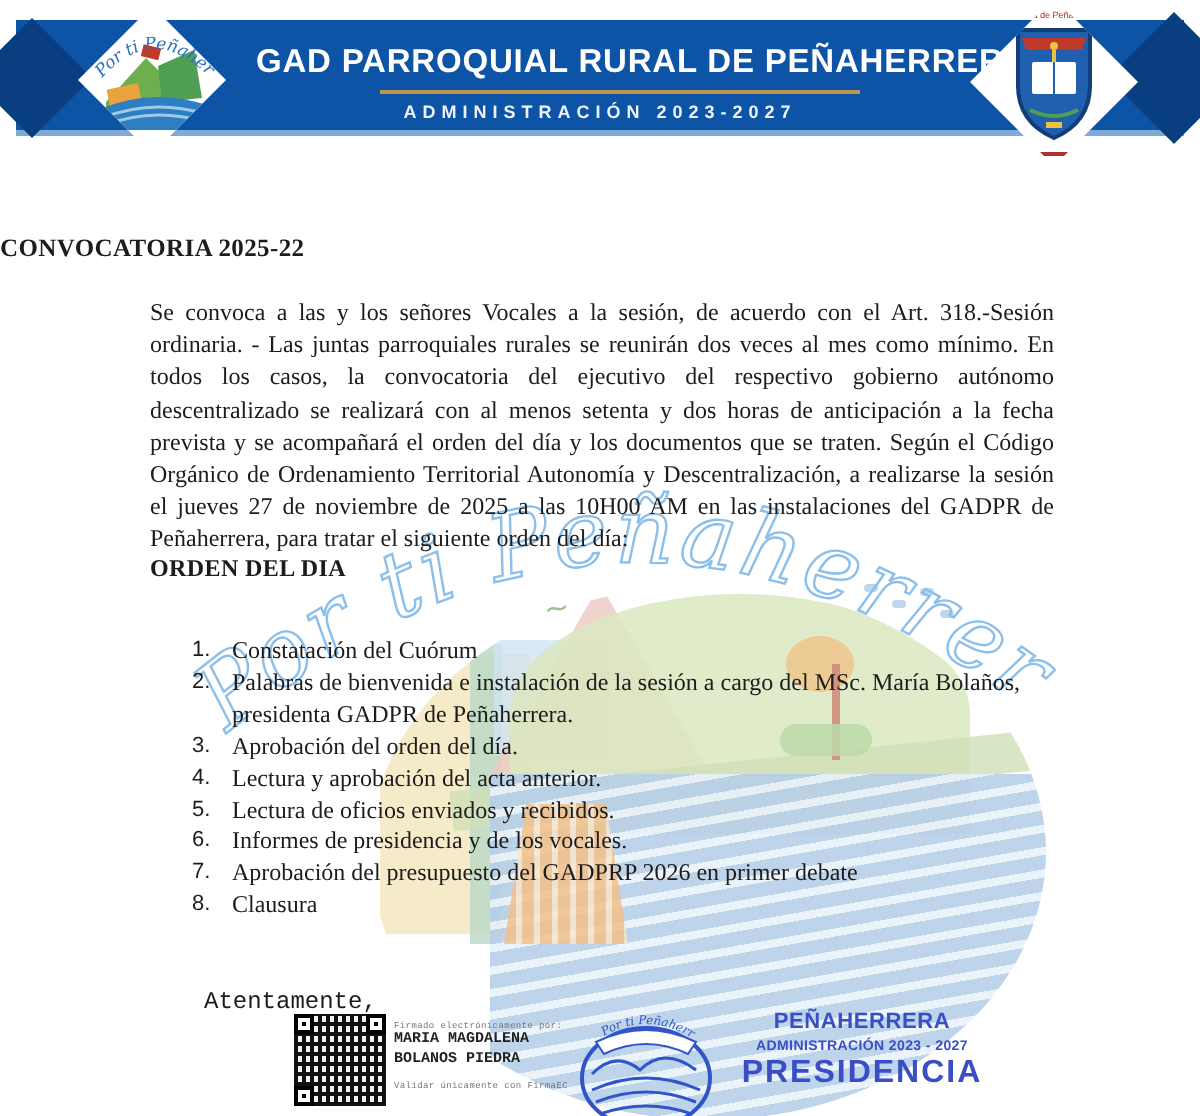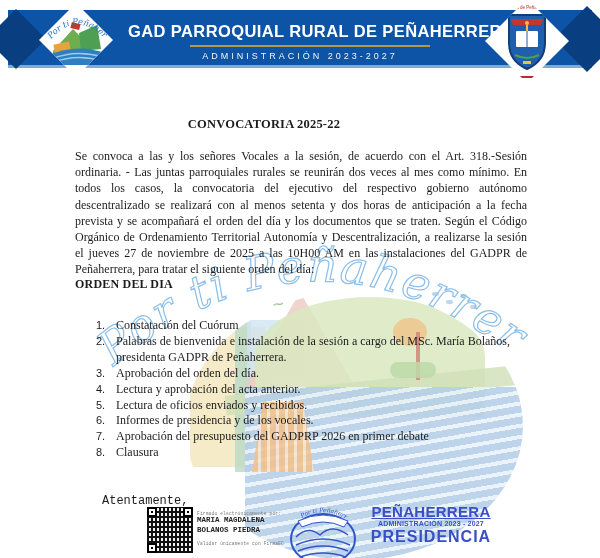--- a/index.html
+++ b/index.html
@@ -13,27 +13,27 @@
   .diamond{clip-path:polygon(50% 0,100% 50%,50% 100%,0 50%);position:absolute;}
   .dk-diamond{background:#093f80;}
   .banner-title{
     position:absolute;left:120px;top:12px;width:344px;text-align:center;
     font-family:"Liberation Sans",sans-serif;font-weight:bold;font-size:16.5px;
     color:#ffffff;letter-spacing:.4px;white-space:nowrap;
   }
   .gold-line{position:absolute;left:182px;top:35px;width:240px;height:2px;background:#b9974a;}
   .banner-sub{
     position:absolute;left:120px;top:41px;width:344px;text-align:center;
-    font-family:"Liberation Sans",sans-serif;font-weight:normal;font-size:9px;
+    font-family:"Liberation Sans",sans-serif;font-weight:bold;font-size:9px;
     color:#eef3fa;letter-spacing:3px;white-space:nowrap;
   }
   .logo-diamond{background:#ffffff;display:flex;align-items:center;justify-content:center;}
   
   .date-line{position:absolute;top:79px;right:72px;font-size:12.5px;}
-  .doc-title{position:absolute;top:117px;left:0;width:528px;text-align:center;font-weight:bold;font-size:12.5px;letter-spacing:.2px;}
+  .doc-title{position:absolute;top:117px;left:0;width:528px;font-weight:bold;font-size:12.5px;letter-spacing:.2px;}
   .body-par{position:absolute;top:148px;left:75px;width:452px;font-size:12px;line-height:16.2px;text-align:justify;}
   .orden{position:absolute;top:277px;left:75px;font-weight:bold;font-size:12px;letter-spacing:.2px;}
   .agenda{position:absolute;top:318px;left:96px;width:436px;font-size:12px;line-height:15.9px;}
   .agenda .item{display:flex;}
   .agenda .num{width:20px;flex:0 0 20px;font-family:"Liberation Sans",sans-serif;font-size:11px;}
   .agenda .txt{flex:1;}
   .closing{position:absolute;top:453px;left:77px;font-size:12px;}
   .signoff{position:absolute;top:494px;left:102px;font-size:12px;font-family:Liberation Mono, monospace;}
   
   .qr{position:absolute;left:147px;top:507px;width:46px;height:46px;background:
@@ -43,21 +43,21 @@
   .qr .finder::after{content:"";position:absolute;left:2px;top:2px;width:2px;height:2px;background:#000;}
   .f-tl{left:0;top:0}.f-tr{right:0;top:0}.f-bl{left:0;bottom:0}
   .sig-block{position:absolute;left:197px;top:511px;width:120px;font-family:"Liberation Mono",monospace;}
   .sig-tiny{font-size:4.5px;color:#777;letter-spacing:.2px;white-space:nowrap;}
   .sig-name{font-size:7.5px;font-weight:bold;color:#222;line-height:9.5px;white-space:nowrap;}
   .sig-tiny.b{margin-top:6px;}
   
   .stamp-text{position:absolute;left:356px;top:504px;width:150px;text-align:center;
       font-family:"Liberation Sans",sans-serif;font-weight:bold;color:#3a4fc5;}
   .stamp-l1{font-size:12.5px;line-height:13px;}
-  .stamp-l2{font-size:15px;line-height:15px;letter-spacing:.3px;text-decoration:underline;}
+  .stamp-l2{font-size:11px;line-height:15px;letter-spacing:.3px;}
   .stamp-l3{font-size:7px;line-height:9px;letter-spacing:.2px;}
   .stamp-l4{font-size:16px;line-height:17px;letter-spacing:1px;}
   
   .wm{position:absolute;inset:0;pointer-events:none;}
   .wm-emblem{position:absolute;left:185px;top:292px;width:338px;height:268px;border-radius:50%;overflow:hidden;}
   .wm-yellow{position:absolute;left:5px;top:35px;width:75px;height:140px;background:#f3e4b6;opacity:.75;}
   .wm-teal{position:absolute;left:50px;top:30px;width:16px;height:150px;background:#b9d8c5;opacity:.8;}
   .wm-sky{position:absolute;left:62px;top:28px;width:58px;height:58px;background:#cfe3f2;opacity:.8;}
   .wm-redmtn{position:absolute;left:60px;top:0px;width:110px;height:95px;background:#ecc9c2;opacity:.8;
       clip-path:polygon(50% 0,100% 100%,0 100%);}

